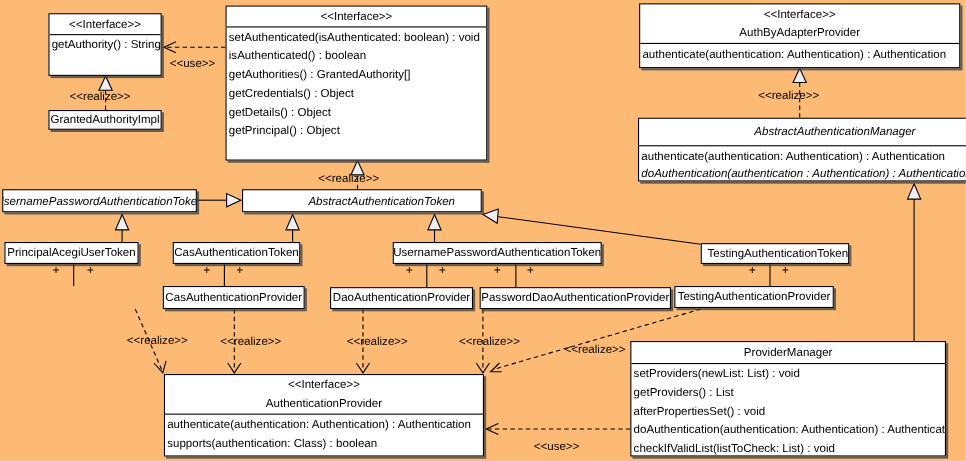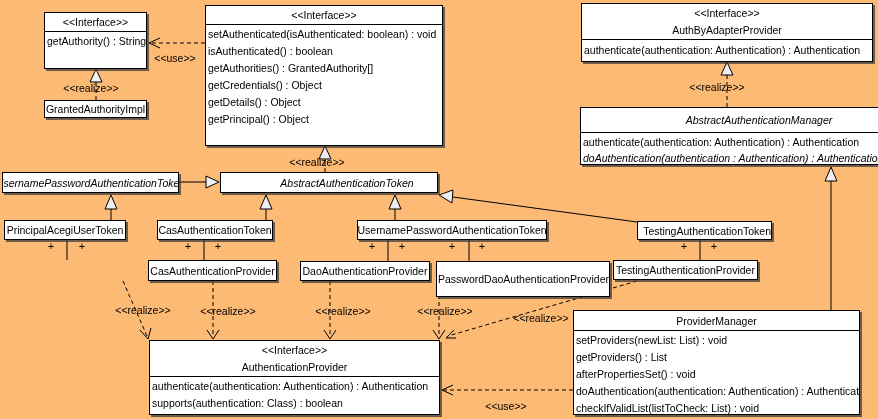--- a/index.html
+++ b/index.html
@@ -194,21 +194,21 @@
   <div class="uml-class name-only" style="left:637px;top:221px;width:135px;height:19px;justify-content:flex-end;">
     <span class="cname">TestingAuthenticationToken</span>
   </div>
 
   <div class="uml-class name-only" style="left:148px;top:260px;width:129px;height:21px;">
     <span class="cname">CasAuthenticationProvider</span>
   </div>
   <div class="uml-class name-only" style="left:300px;top:261px;width:130px;height:20px;">
     <span class="cname">DaoAuthenticationProvider</span>
   </div>
-  <div class="uml-class name-only" style="left:436px;top:261px;width:174px;height:36px;justify-content:flex-end;">
+  <div class="uml-class name-only" style="left:436px;top:261px;width:174px;height:20px;">
     <span class="cname">PasswordDaoAuthenticationProvider</span>
   </div>
   <div class="uml-class name-only" style="left:613px;top:260px;width:145px;height:20px;">
     <span class="cname">TestingAuthenticationProvider</span>
   </div>
 
   <div class="uml-class" style="left:573px;top:310px;width:287px;height:105px;">
     <div class="head">
       <span class="cname" style="line-height:18px;">ProviderManager</span>
     </div>

